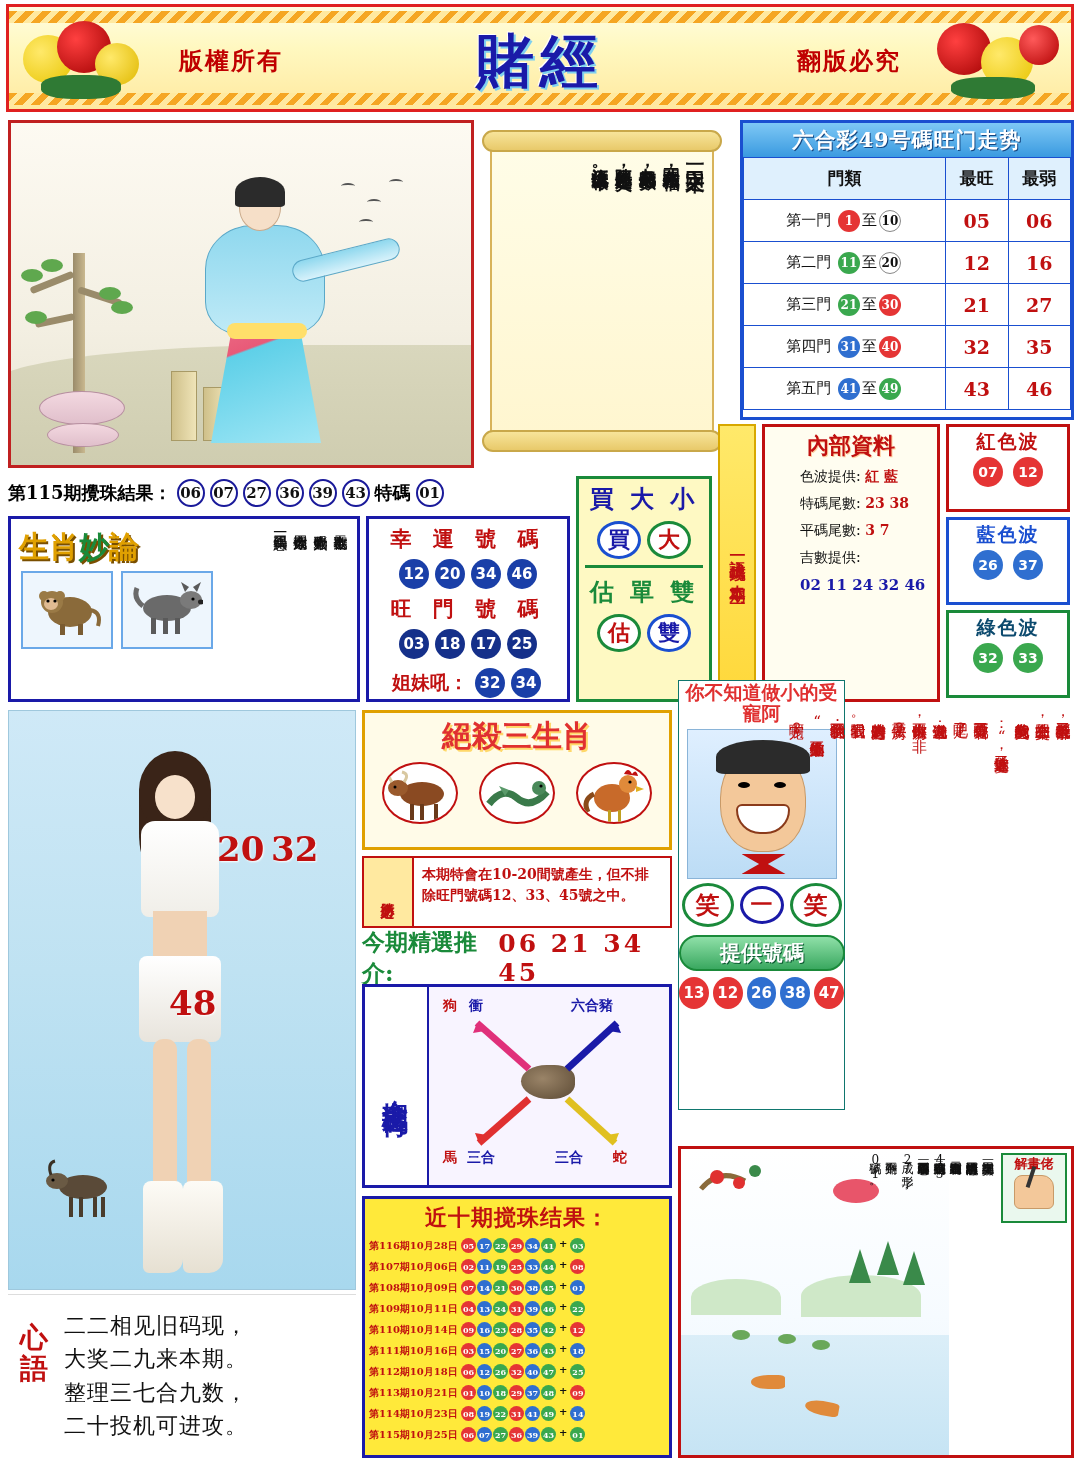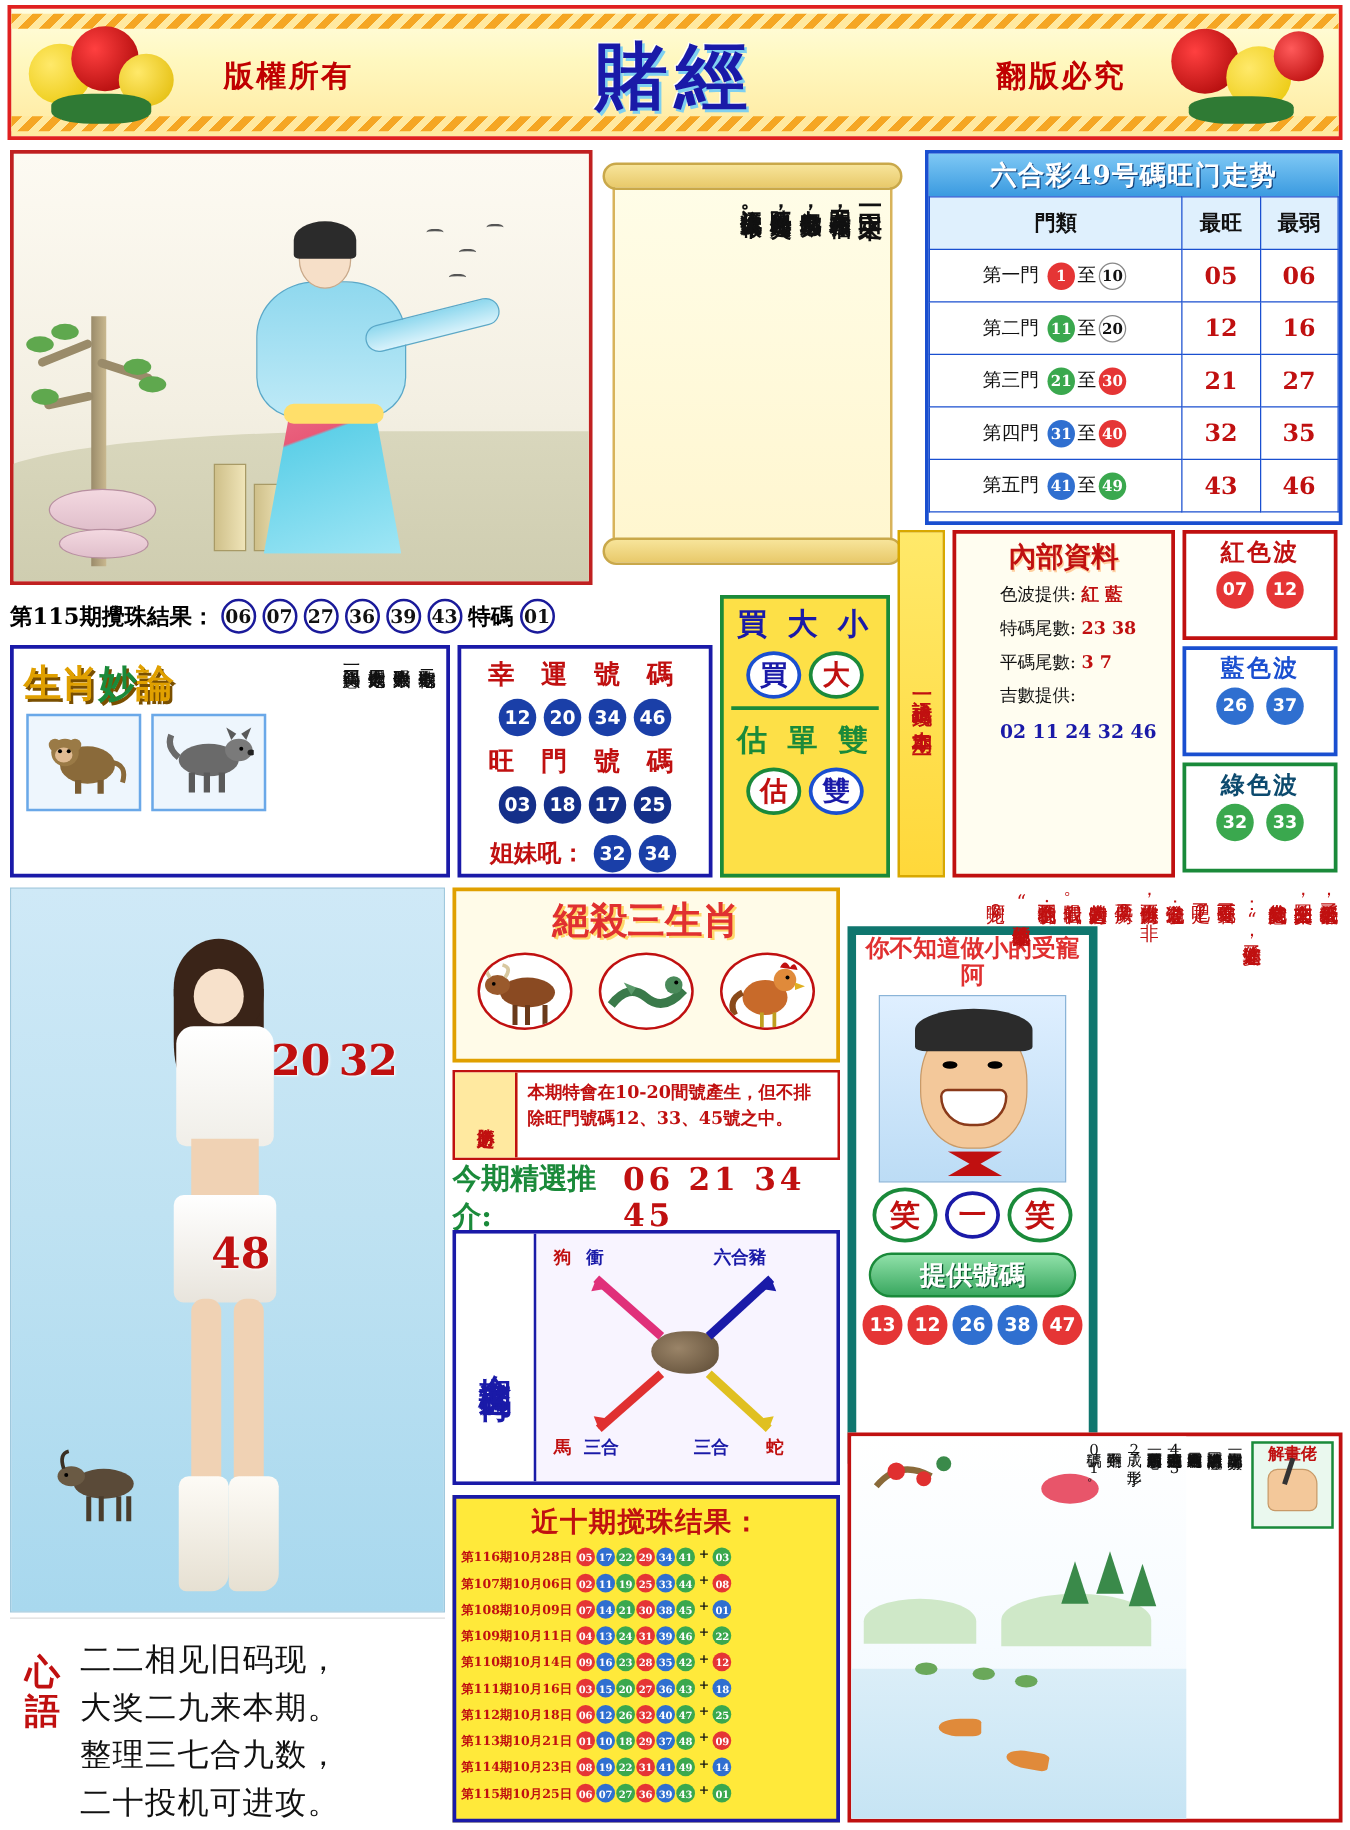--- a/index.html
+++ b/index.html
@@ -228,21 +228,21 @@
     width:30px;height:30px;border-radius:50%;background:#1a3fa8;color:#fff;
     display:inline-flex;align-items:center;justify-content:center;
     font-size:15px;font-weight:bold;margin:0 3px;
   }
   .lb.dark { background:#15308a; }
   .sis { font-family:"DejaVu Serif",serif;font-size:19px;font-weight:bold;color:#c01010;margin-right:4px;}
 
   
   .buybox {
     position:absolute; left:576px; top:476px; width:136px; height:226px;
-    border:3px solid #1a8a3a; background:#fde047;
+    border:3px solid #1a8a3a; background:#fef9c3;
   }
   .bb-h {
     font-family:"DejaVu Serif",serif;font-size:24px;font-weight:bold;
     color:#1a1aa8;text-align:center;letter-spacing:4px;padding:4px 0;
   }
   .bb-h.g { color:#1a8a3a; }
   .bb-pick {
     display:flex;align-items:center;justify-content:center;gap:6px;padding:2px 0;
   }
   .bb-oval {
@@ -331,21 +331,21 @@
     position:absolute; left:8px; top:1294px; width:348px; height:164px;
     background:#fff; border-top:1px solid #ddd;
   }
   .hp-badge {
     position:absolute; left:6px; top:28px; width:40px; height:72px;
     font-family:"DejaVu Serif",serif;font-size:28px;font-weight:bold;color:#c01010;
     line-height:1.1; text-align:center;
   }
   .hp-lines {
     position:absolute; left:56px; top:14px; width:290px;
-    font-family:"DejaVu Serif",serif;font-size:25px;color:#111;line-height:1.52;
+    font-family:"DejaVu Serif",serif;font-size:22px;color:#111;line-height:1.52;
     letter-spacing:1px;
   }
 
   
   .kill3 {
     position:absolute; left:362px; top:710px; width:310px; height:140px;
     border:3px solid #e0a000; background:#fffbe8;
   }
   .k3-t {
     font-family:"DejaVu Serif",serif;font-size:30px;font-weight:bold;
@@ -388,22 +388,22 @@
   .tm-left { width:62px; background:#fff; display:flex;align-items:center;justify-content:center; }
   .tm-left span { writing-mode:vertical-rl;text-orientation:upright;
     font-family:"DejaVu Serif",serif;font-size:26px;font-weight:bold;color:#1a1aa8;letter-spacing:3px; }
   .tm-right { flex:1; position:relative; background:#f8f4ff; border-left:2px solid #1a1aa8; }
   .tm-lab { position:absolute; font-family:"DejaVu Serif",serif;font-size:14px;font-weight:bold; }
   .tm-mouse { position:absolute; left:92px; top:78px; width:54px; height:34px;
     background:radial-gradient(ellipse at 40% 40%, #9a8468, #5c4a34); border-radius:50% 40% 45% 55%; }
 
   
   .jokebox {
-    position:absolute; left:678px; top:741px; width:200px; height:430px;
-    border:7px solid #0f766e; background:#fff;
+    position:absolute; left:678px; top:680px; width:167px; height:430px;
+    border:1px solid #0f766e; background:#fff;
   }
   .jb-title {
     height:44px; background:#fff;
     font-family:"DejaVu Serif",serif;font-size:19px;font-weight:bold;color:#e03030;
     display:flex;align-items:center;justify-content:center;text-align:center;
     line-height:1.1; padding:2px;
   }
   .jb-face {
     margin:4px auto; width:150px; height:150px;
     background:linear-gradient(180deg,#dfefff,#bcdcf5);

